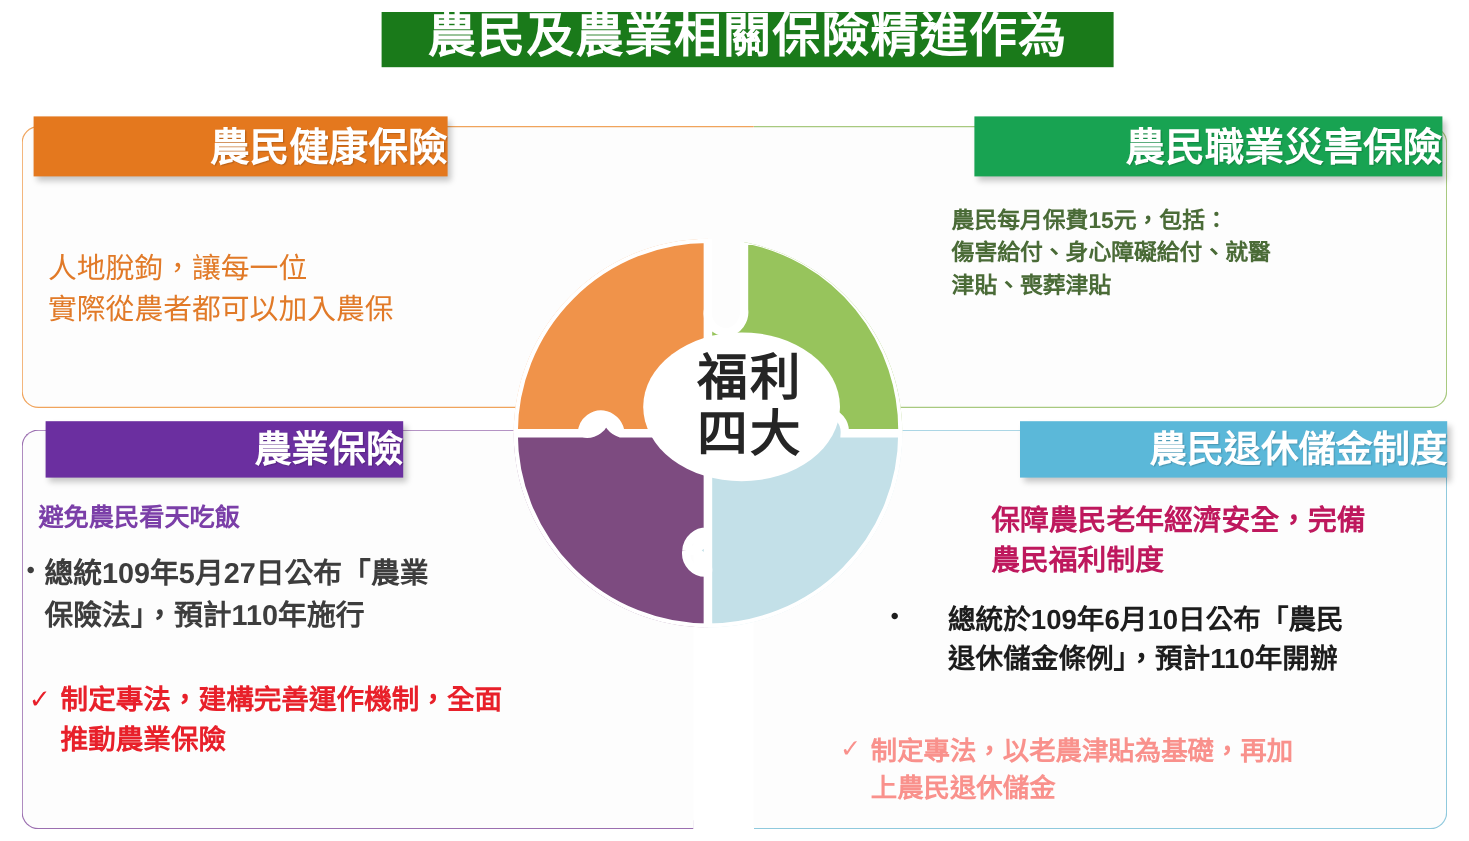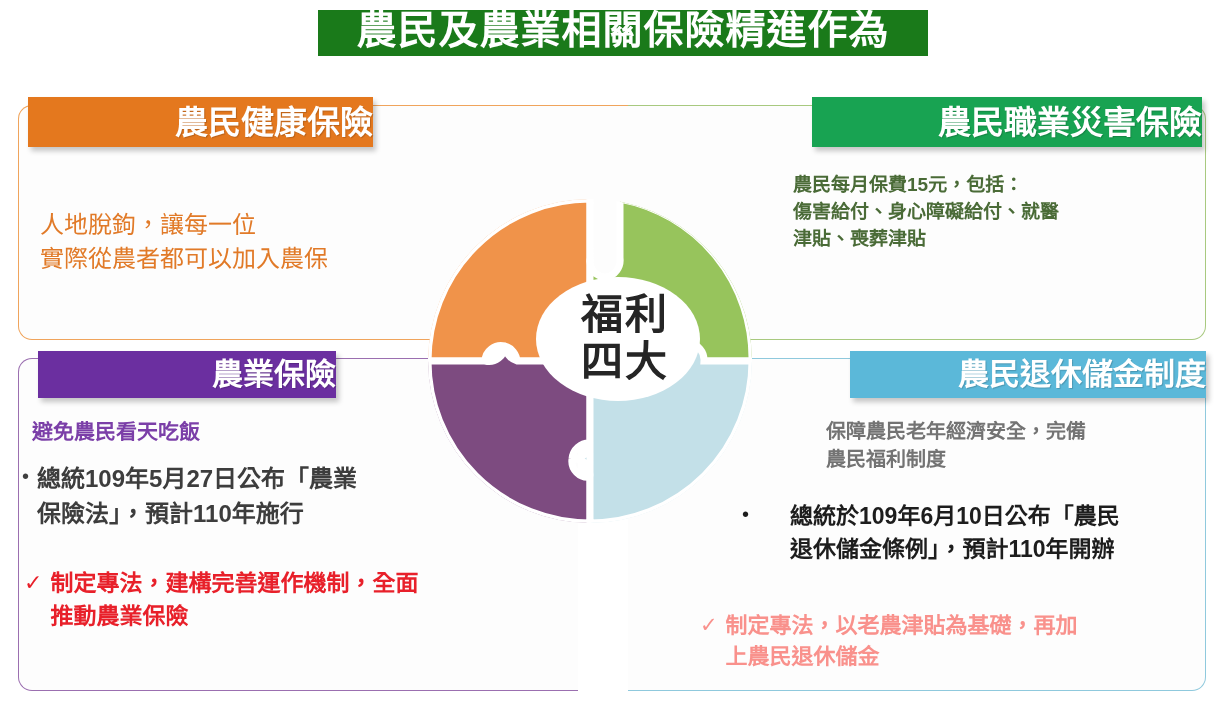--- a/index.html
+++ b/index.html
@@ -62,21 +62,21 @@
   .ribbon.r-health .rt,.ribbon.r-occ .rt{font-size:33px;}
   .ribbon.r-agri .rt,.ribbon.r-pen .rt{font-size:31px;}
 
   
   .body-txt{position:absolute;line-height:1.42;white-space:pre-line;z-index:4;}
   .b-health{left:40px; top:168px; width:420px; font-size:24px;font-weight:normal;color:#e17a28;margin-top:40px;}
   .b-occ   {left:793px;top:172px; width:420px; font-size:19px;font-weight:bold;color:#4a6b37;}
 
   .sub-head{position:absolute;font-weight:bold;line-height:1.38;white-space:pre-line;z-index:4;}
   .sh-agri{left:32px; top:418px;width:420px;font-size:21px;color:#7b3fa8;}
-  .sh-pen {left:826px;top:418px;width:390px;font-size:20px;color:#737373;}
+  .sh-pen {left:826px;top:418px;width:390px;font-size:24px;color:#be185d;}
 
   .bullet-row{position:absolute;display:flex;z-index:4;}
   .bullet-row .dot{flex:0 0 auto;font-size:20px;line-height:1.45;color:#3b3b3b;}
   .bullet-row .txt{white-space:pre-line;line-height:1.45;}
 
   .bl-agri{left:22px; top:462px; width:470px;}
   .bl-agri .dot{margin-right:8px;color:#3f3f3f;}
   .bl-agri .txt{font-size:24px;font-weight:bold;color:#3d3d3d;}
 
   .bl-pen{left:742px; top:500px; width:480px;}

